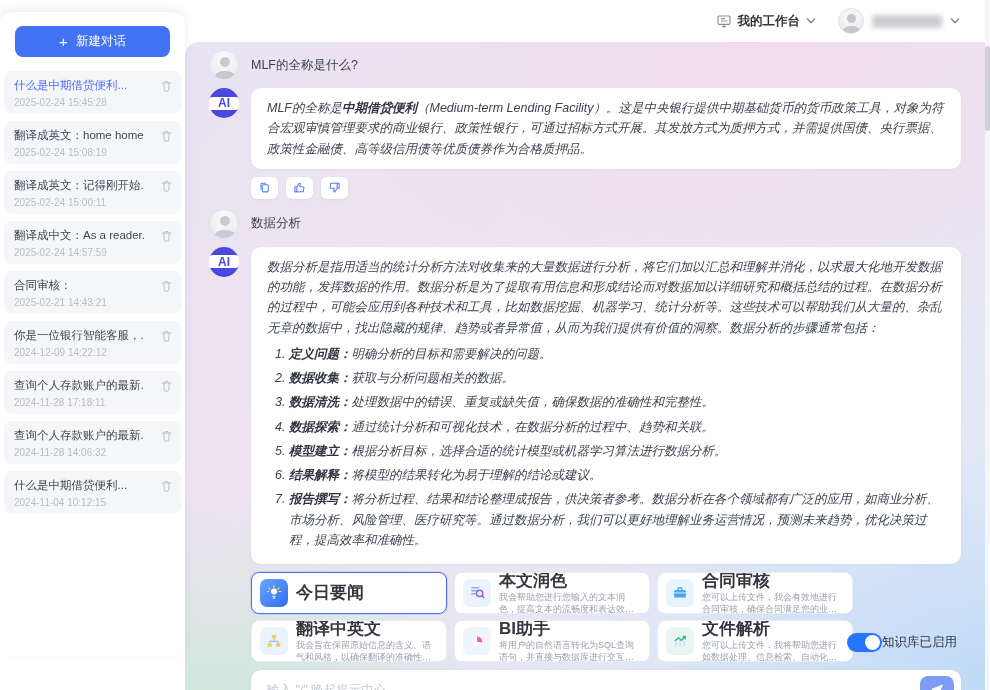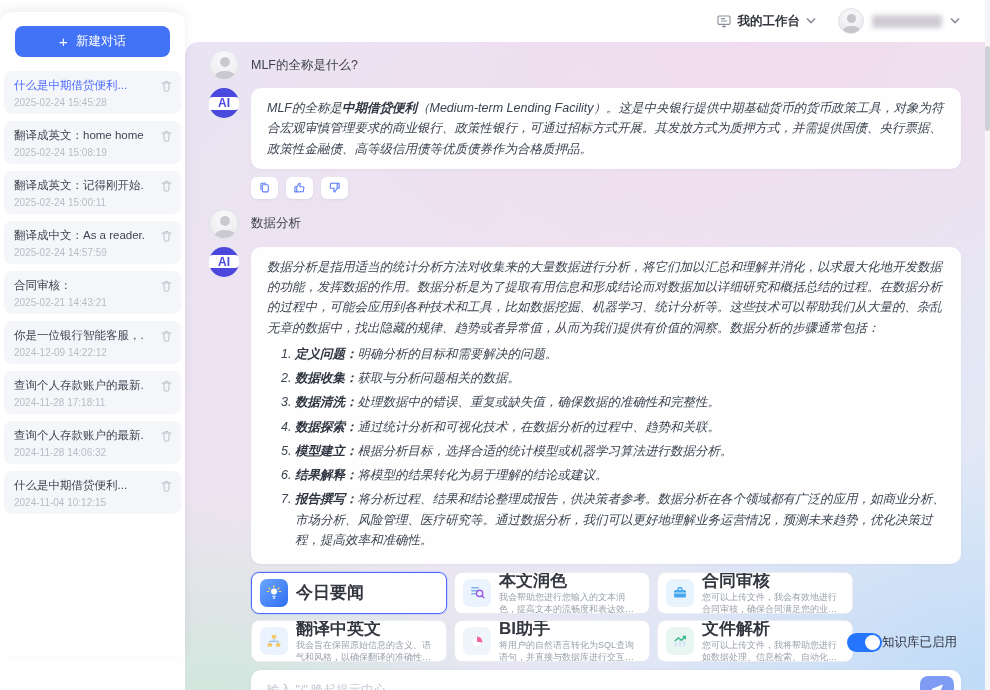--- a/index.html
+++ b/index.html
@@ -46,21 +46,21 @@
   .u-avatar { width:30px; height:30px; flex:0 0 30px; border-radius:50%; background:radial-gradient(circle at 50% 30%, #fbfbfc, #e8e8ec); border:1px solid #e2e2e6; position:relative; overflow:hidden; }
   .u-avatar::before { content:""; position:absolute; left:10px; top:6px; width:10px; height:10px; border-radius:50%; background:#c9c9cf; }
   .u-avatar::after { content:""; position:absolute; left:5px; bottom:-2px; width:20px; height:10px; border-radius:50% 50% 0 0; background:#c9c9cf; }
   .ai-avatar { width:30px; height:30px; flex:0 0 30px; border-radius:50%; background:#4b48dd; display:flex; align-items:center; justify-content:center; }
   .ai-chip { width:40px; height:13px; background:#fff; border-radius:4px 4px 4px 1px; color:#4b48dd; font-size:12px; font-weight:bold; display:flex; align-items:center; justify-content:center; }
 
   .bubble { background:rgba(255,255,255,.96); border-radius:10px; padding:10px 16px; font-size:12.5px; color:#3c4450;
             line-height:1.62; flex:1; box-shadow:0 1px 3px rgba(140,140,180,.08);font-style:italic; }
   .bubble b { color:#2f3540; }
   .msg-gap { margin-bottom:8px; }
-  .bubble ol { margin:6px 0 0 28px; }
+  .bubble ol { margin:6px 0 0 22px; }
   .bubble li { margin-bottom:4px; }
 
   .actions { display:flex; gap:8px; margin:0 0 10px 42px; }
   .act-btn { width:27px; height:22px; background:#fff; border:none; border-radius:6px; display:flex; align-items:center; justify-content:center; cursor:pointer; box-shadow:0 1px 2px rgba(140,140,180,.15); }
 
   .cards-wrap { position:relative; margin:8px 0 8px 42px; }
   .cards { display:grid; grid-template-columns:repeat(3,196px); gap:6px 7px; }
   .card { background:#fff; border:1px solid #ebebf2; border-radius:8px; padding:4px 8px; height:42px; display:flex; align-items:center; gap:8px; overflow:hidden; cursor:pointer; }
   .card.active { border-color:#4d6bfe; box-shadow:0 0 0 1px rgba(77,107,254,.15); }
   .card-icon { width:28px; height:28px; flex:0 0 28px; border-radius:7px; display:flex; align-items:center; justify-content:center; }

